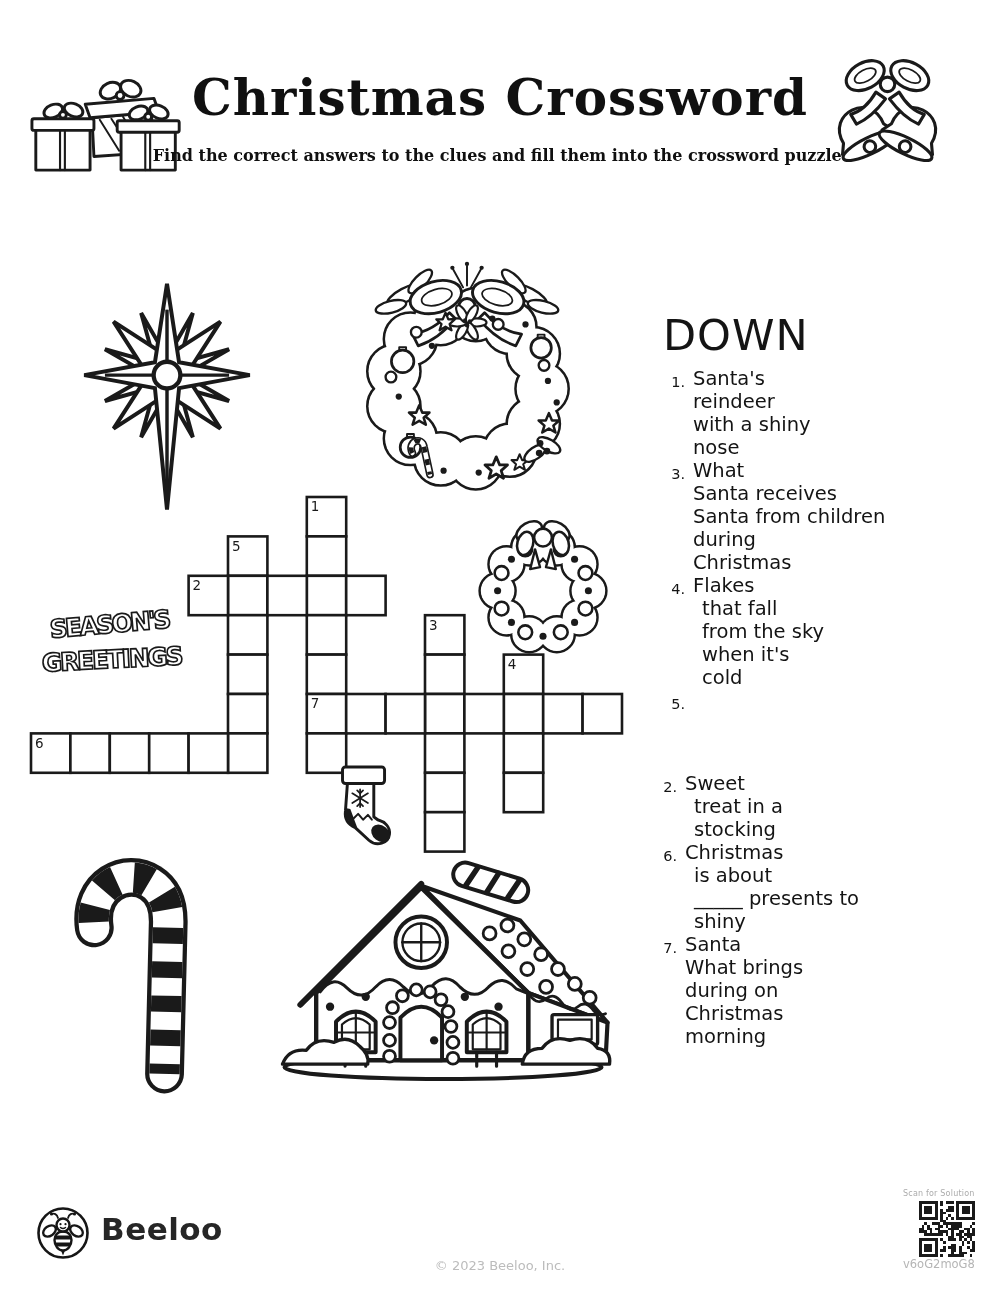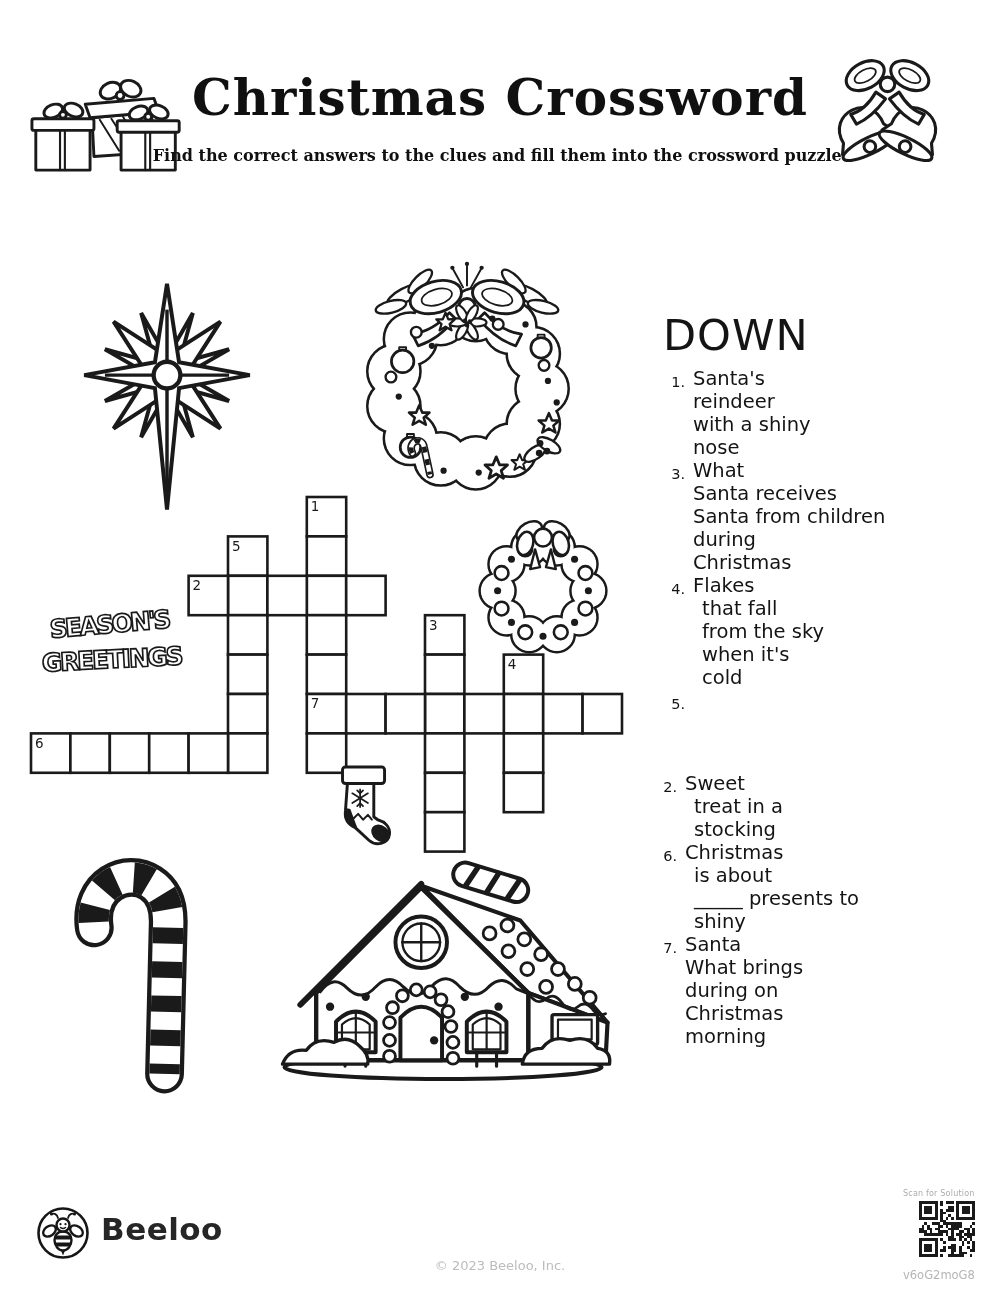--- a/index.html
+++ b/index.html
@@ -17,21 +17,21 @@
   .clue{display:flex;gap:8px;font-size:19.5px;line-height:23px;color:#141414;}
   .cnum{flex:none;width:22px;text-align:right;font-size:14.5px;padding-top:4px;color:#141414;}
   .clines .ind{padding-left:9px;}
   #grid{position:absolute;left:29px;top:495px;}
   .brand-text{position:absolute;left:101px;top:1211px;font-size:31px;font-weight:700;
     letter-spacing:.5px;color:#262626;}
   .copyright{position:absolute;top:1258px;left:0;width:100%;text-align:center;
     font-size:13px;color:#bcbcbc;}
   .qr-block{position:absolute;left:903px;top:1189px;width:88px;text-align:left;}
   .qr-label{font-size:8px;color:#ababab;letter-spacing:.2px;}
-  .qr-code-text{font-size:11.5px;color:#b5b5b5;margin-top:11px;}
+  .qr-code-text{font-size:11.5px;color:#b5b5b5;margin-top:0;}
   .qr-block svg{display:block;margin:3px auto 0 auto;}
   svg{overflow:visible;}
 </style>
 </head>
 <body>
 
 <header>
 
   <svg class="abs" viewBox="0 0 160 105" style="left:30px;top:75px;width:155px;height:102px">
     <g stroke="#1a1a1a" fill="#fff" stroke-width="3" stroke-linejoin="round" stroke-linecap="round">

